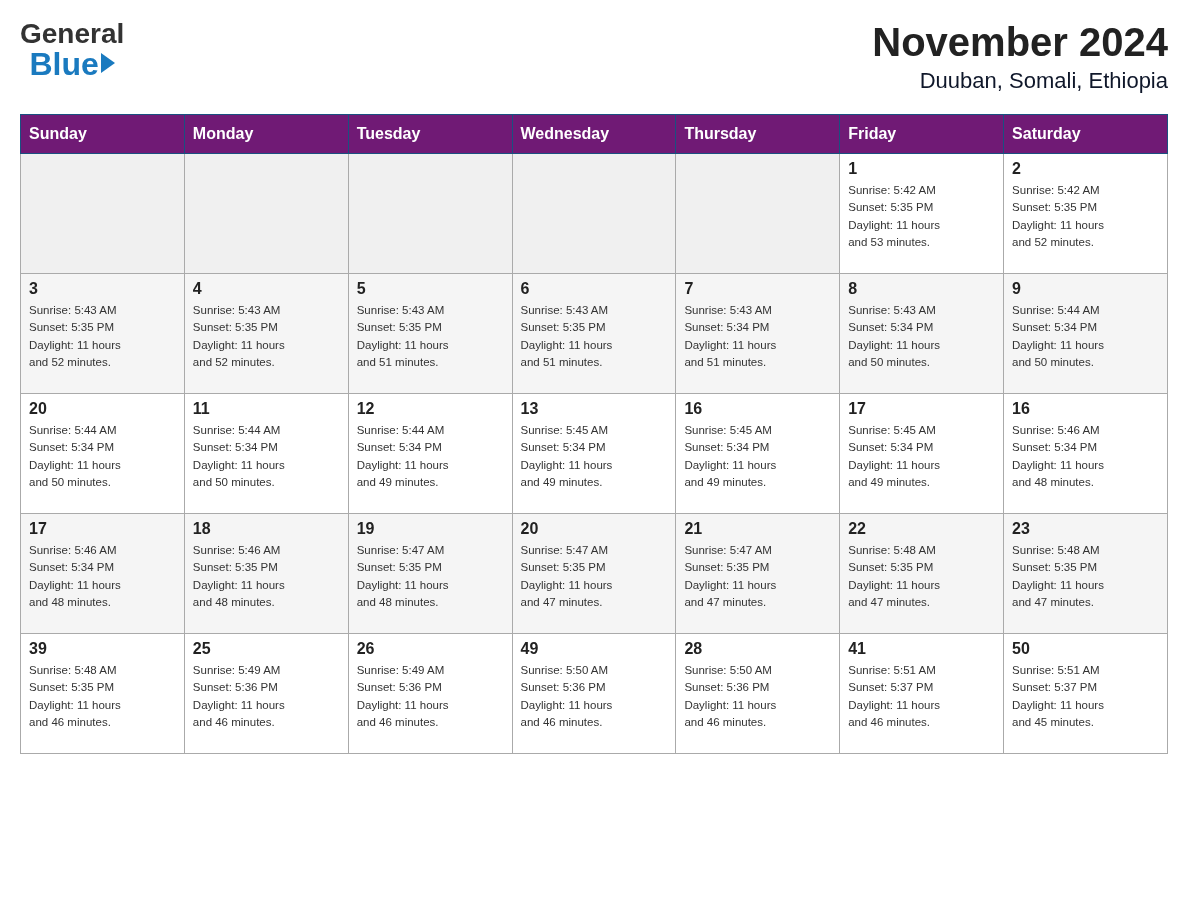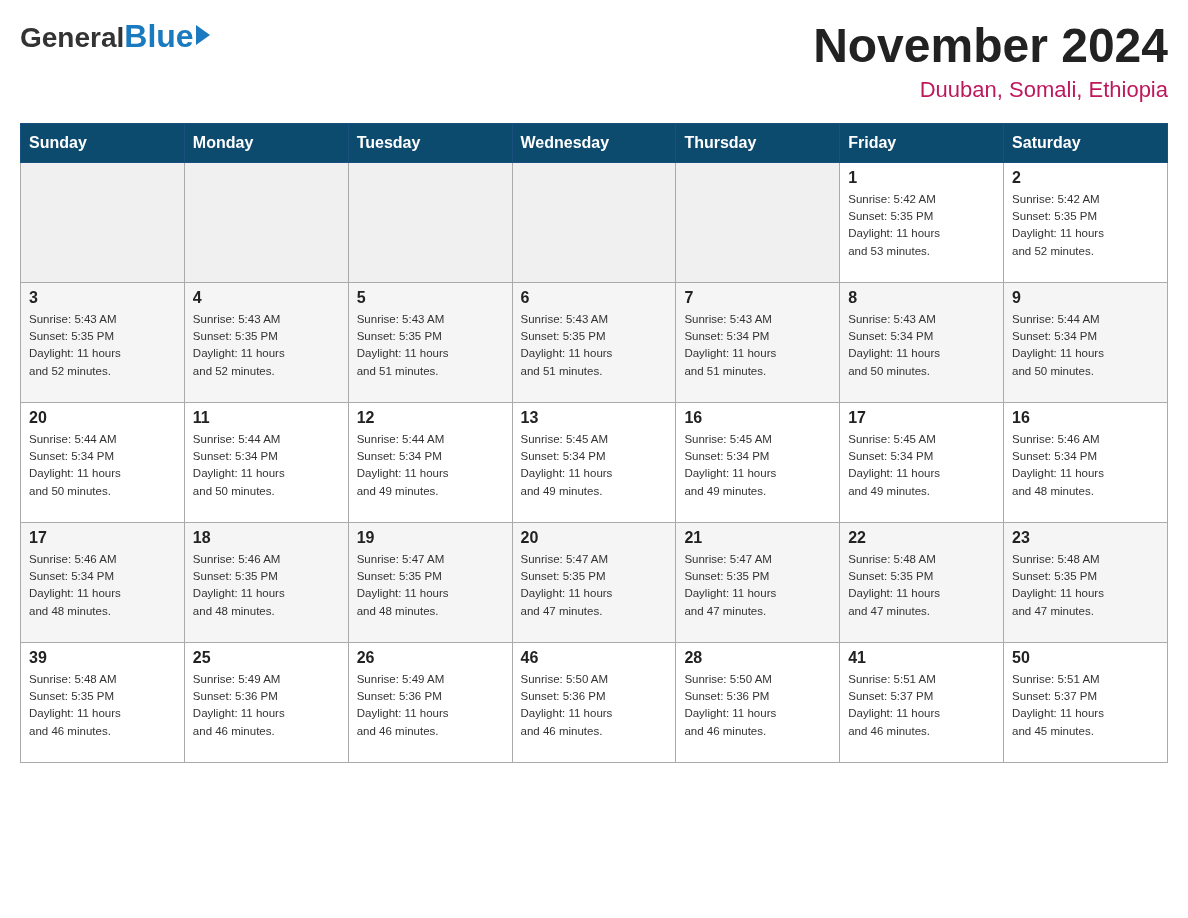--- a/index.html
+++ b/index.html
@@ -11,22 +11,22 @@
       min-height: 918px;
     }
     .header {
       display: flex;
       justify-content: space-between;
       align-items: flex-start;
       margin-bottom: 20px;
     }
     .logo {
       display: flex;
-      flex-direction: row;
-      align-items: flex-end;
+      flex-direction: column;
+      align-items: center;
     }
     .logo-general {
       font-size: 28px;
       font-weight: bold;
       color: #333;
       line-height: 1;
     }
     .logo-blue-row {
       display: flex;
       align-items: center;
@@ -43,37 +43,37 @@
       border-left: 14px solid #1a7abf;
       border-top: 10px solid transparent;
       border-bottom: 10px solid transparent;
       margin-left: 2px;
       margin-top: -2px;
     }
     .title-section {
       text-align: right;
     }
     .month-year {
-      font-size: 48px;
+      font-size: 40px;
       font-weight: bold;
       color: #222;
       line-height: 1.1;
     }
     .location {
       font-size: 22px;
-      color: #be185d;
+      color: #0f172a;
       margin-top: 4px;
     }
     .calendar {
       width: 100%;
       border-collapse: collapse;
       border: 1px solid #999;
     }
     .calendar th {
-      background-color: #0c4a6e;
+      background-color: #701a75;
       color: #fff;
       font-size: 16px;
       font-weight: bold;
       padding: 10px 8px;
       text-align: left;
       border: 1px solid #1a5080;
     }
     .calendar td {
       vertical-align: top;
       border: 1px solid #aaa;
@@ -327,21 +327,21 @@
 and 46 minutes.</div>
         </td>
         <td>
           <div class="day-number">26</div>
           <div class="day-info" style="white-space: pre-line;">Sunrise: 5:49 AM
 Sunset: 5:36 PM
 Daylight: 11 hours
 and 46 minutes.</div>
         </td>
         <td>
-          <div class="day-number">46</div>
+          <div class="day-number">49</div>
           <div class="day-info" style="white-space: pre-line;">Sunrise: 5:50 AM
 Sunset: 5:36 PM
 Daylight: 11 hours
 and 46 minutes.</div>
         </td>
         <td>
           <div class="day-number">28</div>
           <div class="day-info" style="white-space: pre-line;">Sunrise: 5:50 AM
 Sunset: 5:36 PM
 Daylight: 11 hours

